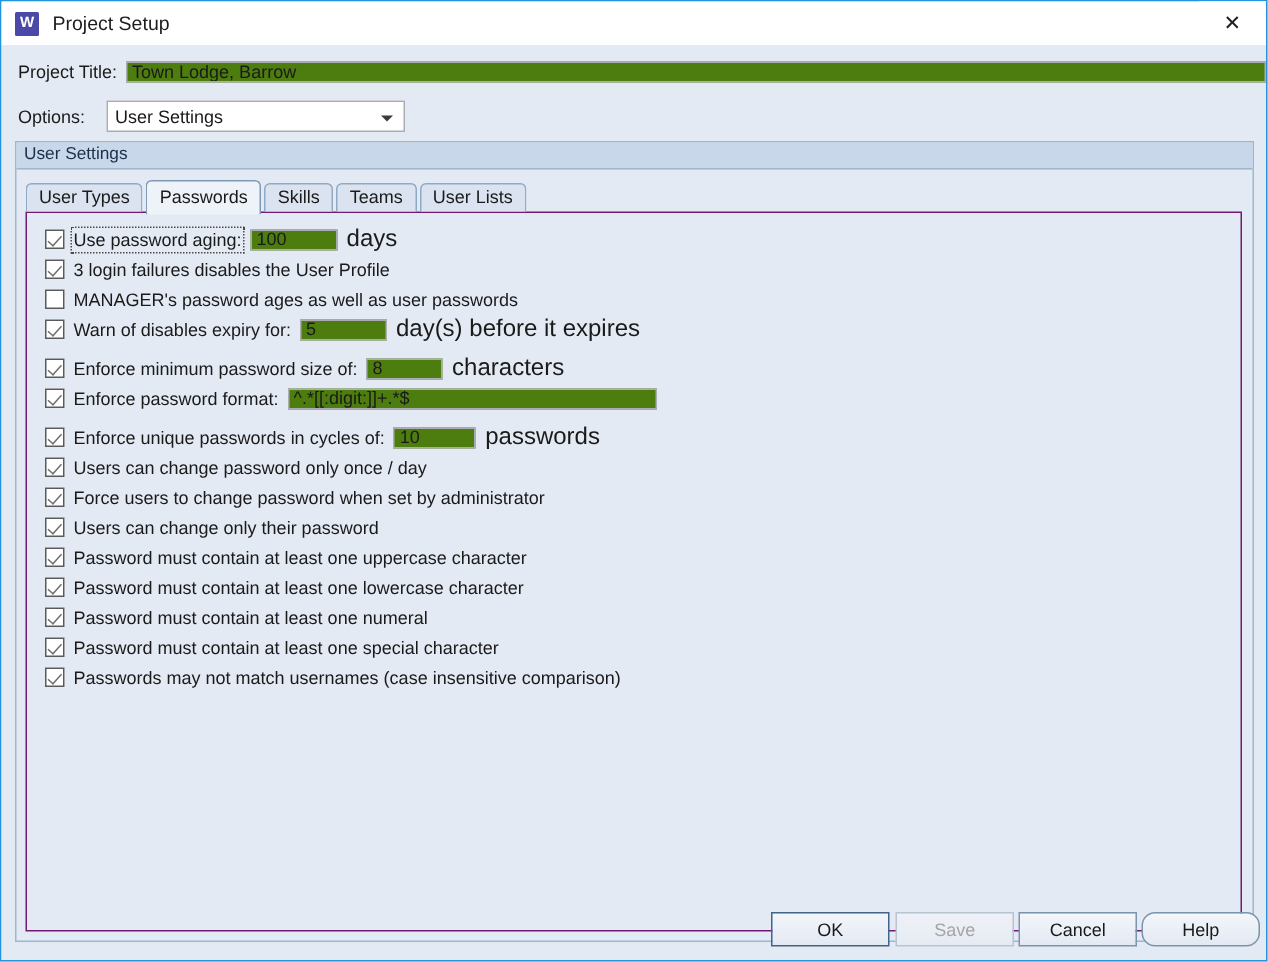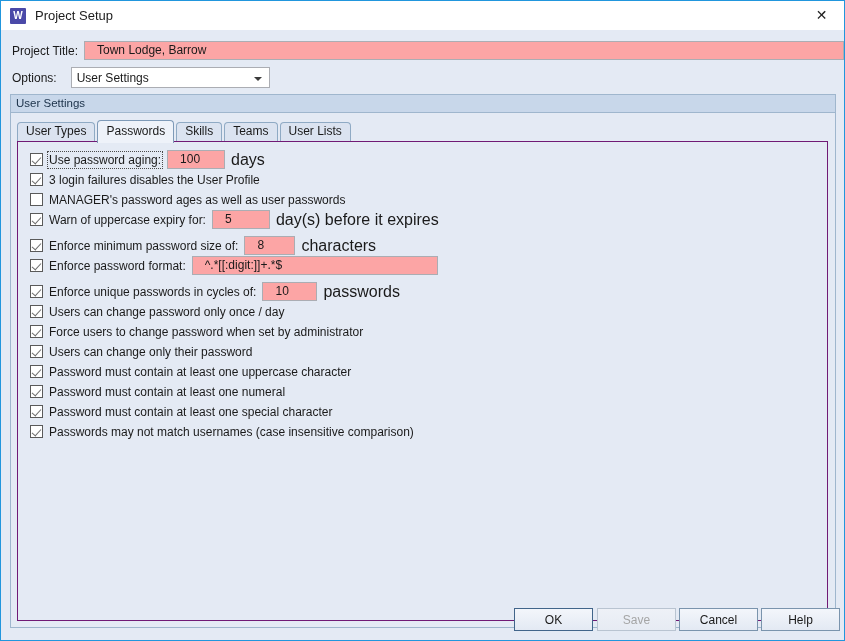--- a/index.html
+++ b/index.html
@@ -81,26 +81,26 @@
   .row-field {
     position: absolute;
     display: flex;
     align-items: center;
   }
   .lbl { font-size: 12px; color: #1a1a1a; white-space: nowrap; }
 
   .textbox {
     box-sizing: border-box;
     border: 1px solid #abadb3;
-    background: #fca5a5;
+    background: #4d7c0f;
     font-family: "Liberation Sans", sans-serif;
     font-size: 12px;
     color: #1a1a1a;
-    padding: 0 12px;
-    height: 19px;
+    padding: 0 3px;
+    height: 14px;
     line-height: 19px;
     outline: none;
   }
 
   
   #project-title-row { left: 11px; top: 11px; }
   #project-title-input { width: 760px; margin-left: 6px; }
 
   
   #options-row { left: 11px; top: 37px; }
@@ -264,21 +264,21 @@
   .btn.default { border: 1.6px solid #41658a; }
   .btn.disabled {
     color: #a5a5a5;
     border-color: #b9c4d1;
     cursor: default;
     background: linear-gradient(to bottom,#eef1f7 0%,#e6ebf3 100%);
   }
   #btn-ok     { left: 513px; }
   #btn-save   { left: 596px; }
   #btn-cancel { left: 678px; }
-  #btn-help   { left: 760px; }
+  #btn-help   { left: 760px; border-radius: 9px; }
 </style>
 </head>
 <body>
 
 <div class="window">
 
   <div class="titlebar">
     <div class="app-icon">W</div>
     <div class="title-text">Project Setup</div>
     <div class="close-btn">✕</div>
@@ -321,21 +321,21 @@
             <div class="cb-row">
               <div class="checkbox checked"></div>
               <span class="cb-label">3 login failures disables the User Profile</span>
             </div>
             <div class="cb-row">
               <div class="checkbox"></div>
               <span class="cb-label">MANAGER's password ages as well as user passwords</span>
             </div>
             <div class="cb-row">
               <div class="checkbox checked"></div>
-              <span class="cb-label">Warn of uppercase expiry for:</span>
+              <span class="cb-label">Warn of disables expiry for:</span>
               <input type="text" class="textbox inline-box" value="5" style="width: 58px;">
               <span class="suffix">day(s) before it expires</span>
             </div>
             <div class="cb-row gap-above">
               <div class="checkbox checked"></div>
               <span class="cb-label">Enforce minimum password size of:</span>
               <input type="text" class="textbox inline-box" value="8" style="width: 51px;">
               <span class="suffix">characters</span>
             </div>
             <div class="cb-row">
@@ -357,20 +357,24 @@
               <div class="checkbox checked"></div>
               <span class="cb-label">Force users to change password when set by administrator</span>
             </div>
             <div class="cb-row">
               <div class="checkbox checked"></div>
               <span class="cb-label">Users can change only their password</span>
             </div>
             <div class="cb-row">
               <div class="checkbox checked"></div>
               <span class="cb-label">Password must contain at least one uppercase character</span>
+            </div>
+            <div class="cb-row">
+              <div class="checkbox checked"></div>
+              <span class="cb-label">Password must contain at least one lowercase character</span>
             </div>
             <div class="cb-row">
               <div class="checkbox checked"></div>
               <span class="cb-label">Password must contain at least one numeral</span>
             </div>
             <div class="cb-row">
               <div class="checkbox checked"></div>
               <span class="cb-label">Password must contain at least one special character</span>
             </div>
             <div class="cb-row">

